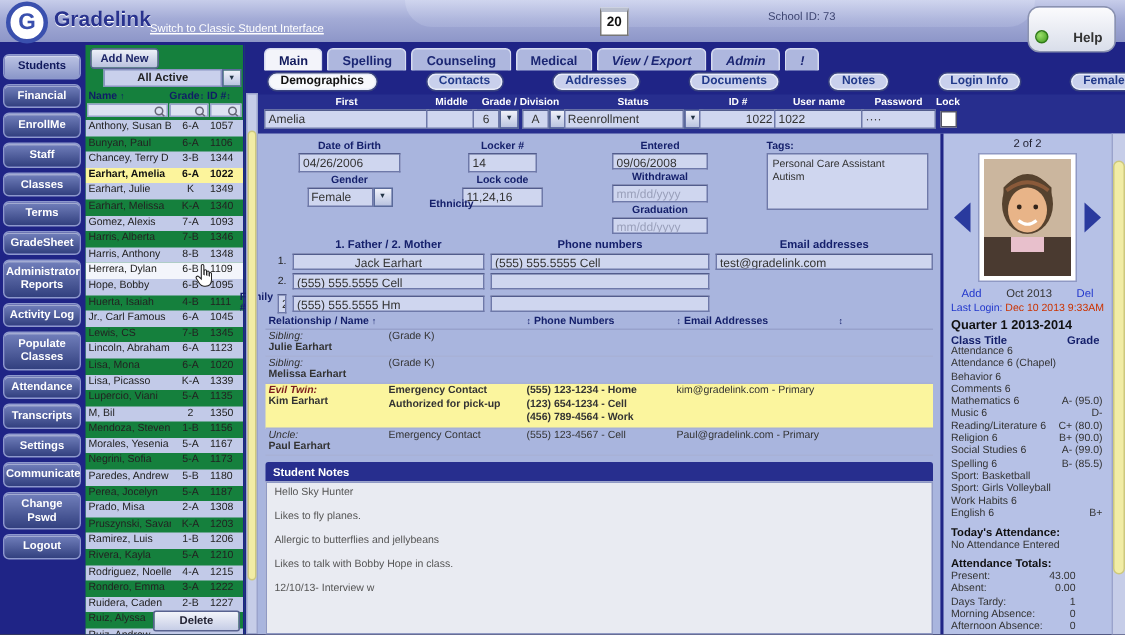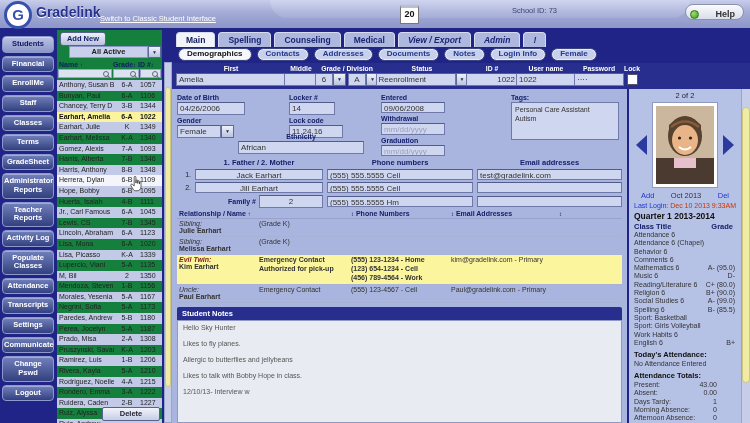--- a/index.html
+++ b/index.html
@@ -6,21 +6,21 @@
   #app{position:relative;width:750px;height:423px;background:#1f2486;font-family:"Liberation Sans",sans-serif;overflow:hidden}
 
   
   .topbar{position:absolute;left:0;top:0;right:0;height:28px;background:linear-gradient(180deg,#c7cdea 0%,#a3abd6 45%,#8d96c8 100%);border-bottom:2px solid #1f2486}
   .topbar-swoosh{position:absolute;left:270px;top:0;width:420px;height:18px;background:linear-gradient(180deg,#d7dcf2,#aeb6dd);border-radius:0 0 60px 60px;opacity:.55}
   .logo-circle{position:absolute;left:4px;top:1px;width:22px;height:22px;border-radius:50%;background:#fff;border:3px solid #3a50ae;color:#3a50ae;font-weight:bold;font-size:15px;text-align:center;line-height:22px;z-index:2}
   .brand{position:absolute;left:36px;top:4px;font-size:14px;font-weight:bold;color:#28328e;text-shadow:0 1px 0 #fff;z-index:2}
   .switch-link{position:absolute;left:100px;top:14px;font-size:7.5px;color:#fff;text-decoration:underline;z-index:2}
   .cal{position:absolute;left:400px;top:5px;width:17px;height:15px;background:#fff;border:1px solid #777;border-top:3px solid #b9bfce;font-size:9px;font-weight:bold;text-align:center;line-height:13px;color:#111;z-index:2}
   .school-id{position:absolute;left:512px;top:6px;font-size:7.5px;color:#3c4470;z-index:2}
-  .help{position:absolute;right:6px;top:4px;height:14px;padding:0 8px 0 4px;background:linear-gradient(#fbfbfd,#d9deea);border:1px solid #8a92b0;border-radius:8px;font-size:9px;font-weight:bold;color:#333;display:flex;align-items:flex-end;gap:16px;z-index:2}
+  .help{position:absolute;right:6px;top:4px;height:14px;padding:15px 8px 0 4px;background:linear-gradient(#fbfbfd,#d9deea);border:1px solid #8a92b0;border-radius:8px;font-size:9px;font-weight:bold;color:#333;display:flex;align-items:flex-start;gap:16px;z-index:2}
   .help-dot{width:7px;height:7px;border-radius:50%;background:radial-gradient(circle at 35% 35%,#9be06a,#3f9a1f);border:1px solid #2f7a18}
 
   
   .sidebar{position:absolute;left:0;top:30px;width:56px;bottom:0;display:flex;flex-direction:column;gap:3px;padding:6px 2px 0 2px;box-sizing:border-box}
   .nav-btn{background:linear-gradient(180deg,#7280bc,#32407f);border:1px solid #8d98cc;border-radius:4px;color:#fff;font-size:7.5px;font-weight:bold;text-align:center;padding:3px 1px;line-height:1.15;box-shadow:inset 0 1px 0 rgba(255,255,255,.35);cursor:pointer}
   .nav-btn.active{background:linear-gradient(180deg,#bcc4e4,#8b97c9);color:#10195c}
 
   
   .listpanel{position:absolute;left:57px;top:30px;width:106px;bottom:0;background:#15803d;border-right:1px solid #1f2486;box-sizing:border-box}
   .addnew{position:absolute;left:3px;top:2px;width:44px;height:12px;background:linear-gradient(#eef1f9,#b9c1de);border:1px solid #58628f;border-radius:3px;font-size:7.5px;font-weight:bold;color:#1c2568;text-align:center;line-height:11px}
@@ -45,38 +45,38 @@
   .delete-btn{position:absolute;right:2px;bottom:2px;width:56px;height:12px;background:linear-gradient(#f2f4fa,#c6cde6);border:1px solid #58628f;border-radius:2px;font-size:7.5px;font-weight:bold;color:#223;text-align:center;line-height:11px;z-index:5}
 
   
   .main{position:absolute;left:164px;top:30px;right:0;bottom:0}
   .vscroll{position:absolute;left:0;top:32px;bottom:0;width:8px;background:#c6cde8;border:1px solid #9aa3cc;box-sizing:border-box;z-index:4}
   .vscroll .thumb{position:absolute;left:0;right:0;top:24px;height:300px;background:#f1eca5;border:1px solid #cdc87e;border-radius:4px;box-sizing:border-box}
   .tabs{display:flex;gap:3px;margin:2px 0 0 12px;height:15px}
   .tab{background:#aeb7de;border:1px solid #d6dbf0;border-bottom:none;border-radius:4px 4px 0 0;font-size:8.5px;font-weight:bold;color:#1b2673;padding:2px 9px 0 9px;cursor:pointer}
   .tab.active{background:#f3f4fa;color:#10195c}
   .tab.italic{font-style:italic}
-  .subtabs{display:flex;gap:5px;margin:1px 0 2px 14px;height:13px;align-items:center}
+  .subtabs{display:flex;gap:32px;margin:1px 0 2px 14px;height:13px;align-items:center}
   .subtab{background:#c9d0ec;border:1px solid #39437f;border-radius:7px;box-shadow:inset 0 0 0 1px #e8ecf8;font-size:8px;font-weight:bold;color:#223a8a;padding:1px 8px;line-height:1.1;cursor:pointer;white-space:nowrap}
   .subtab.active{background:#f7f8fc;color:#111}
   .band{margin-left:8px;background:#272e8e;display:flex;padding:1px 3px 3px 5px;gap:0}
   .bf{display:flex;flex-direction:column;align-items:center}
   .bf-l{font-size:6.8px;font-weight:bold;color:#fff;height:9px;line-height:9px;white-space:nowrap}
   .inp{background:#cfd6ef;border:1px solid #6e79a9;border-top-color:#525c8c;font-size:8px;color:#333;height:11px;line-height:11px;padding:0 2px;overflow:hidden;white-space:nowrap;box-sizing:content-box}
   .w-first{width:104px}.w-mid{width:28px}.w-last{width:84px}
   .selpair{display:flex}.selval{width:12px;text-align:center}
   .w-status{width:74px}
   .w-id{width:46px;text-align:right}.w-user{width:54px}.w-pass{width:44px}
   .chk{width:9px;height:9px;background:#fff;border:1px solid #556;margin-top:1px}
 
   .body{display:flex;margin-left:8px;height:336px}
   .form-left{width:455px;background:#a9b5de;padding:2px 5px;box-sizing:border-box;display:flex;flex-direction:column}
   
   .details{position:relative;height:64px;display:flex;padding-top:1px}
-  .dcol{display:flex;flex-direction:column;align-items:flex-start}
+  .dcol{display:flex;flex-direction:column;align-items:center}
   .dc1{width:112px}.dc2{width:92px}.dc3{width:118px}.dc4{flex:1;align-items:flex-start;padding-left:12px}
   .dlbl{font-size:7px;font-weight:bold;color:#15206b;height:8px;line-height:8px;margin-top:2px}
   .dis{color:#9aa0bb}
   .gender-sel{display:flex}
   .eth{position:absolute;left:34px;top:40px;width:180px;display:flex;flex-direction:column;align-items:center}
   .tagsbox{width:100px;height:32px;background:#cfd6ef;border:1px solid #6e79a9;font-size:7px;color:#333;padding:2px 3px;white-space:pre-line;line-height:1.35}
   
   .pgrid{display:grid;grid-template-columns:14px 128px 146px 1fr;gap:2px 4px;align-items:center;margin-top:2px}
   .phead{font-size:7.5px;font-weight:bold;color:#15206b;text-align:center}
   .pnum{font-size:7px;color:#222;text-align:right}
@@ -156,21 +156,20 @@
       <div class="nav-btn">Staff</div>
 
       <div class="nav-btn">Classes</div>
 
       <div class="nav-btn">Terms</div>
 
       <div class="nav-btn">GradeSheet</div>
 
       <div class="nav-btn">Administrator Reports</div>
 
-      <div class="nav-btn">Teacher Reports</div>
 
       <div class="nav-btn">Activity Log</div>
 
       <div class="nav-btn">Populate Classes</div>
 
       <div class="nav-btn">Attendance</div>
 
       <div class="nav-btn">Transcripts</div>
 
       <div class="nav-btn">Settings</div>
@@ -504,37 +503,35 @@
             <div class="dlbl">Graduation</div>
             <div class="inp dis" style="width:58px">mm/dd/yyyy</div>
           </div>
           <div class="dcol dc4">
             <div class="dlbl">Tags:</div>
             <div class="tagsbox">Personal Care Assistant
 Autism</div>
           </div>
           <div class="eth">
             <div class="dlbl">Ethnicity</div>
-            <div class="inp" style="width:120px">African</div>
           </div>
         </div>
 
         <div class="pgrid">
           <div></div>
           <div class="phead">1. Father / 2. Mother</div>
           <div class="phead">Phone numbers</div>
           <div class="phead">Email addresses</div>
 
           <div class="pnum">1.</div>
           <div class="inp pinp">Jack Earhart</div>
           <div class="inp pinp-l">(555) 555.5555 Cell</div>
           <div class="inp pinp-l">test@gradelink.com</div>
 
           <div class="pnum">2.</div>
-          <div class="inp pinp">Jill Earhart</div>
           <div class="inp pinp-l">(555) 555.5555 Cell</div>
           <div class="inp pinp-l"></div>
 
           <div></div>
           <div class="fam">
             <span class="fam-l">Family #</span>
             <div class="inp" style="width:58px;text-align:center">2</div>
           </div>
           <div class="inp pinp-l">(555) 555.5555 Hm</div>
           <div class="inp pinp-l"></div>

